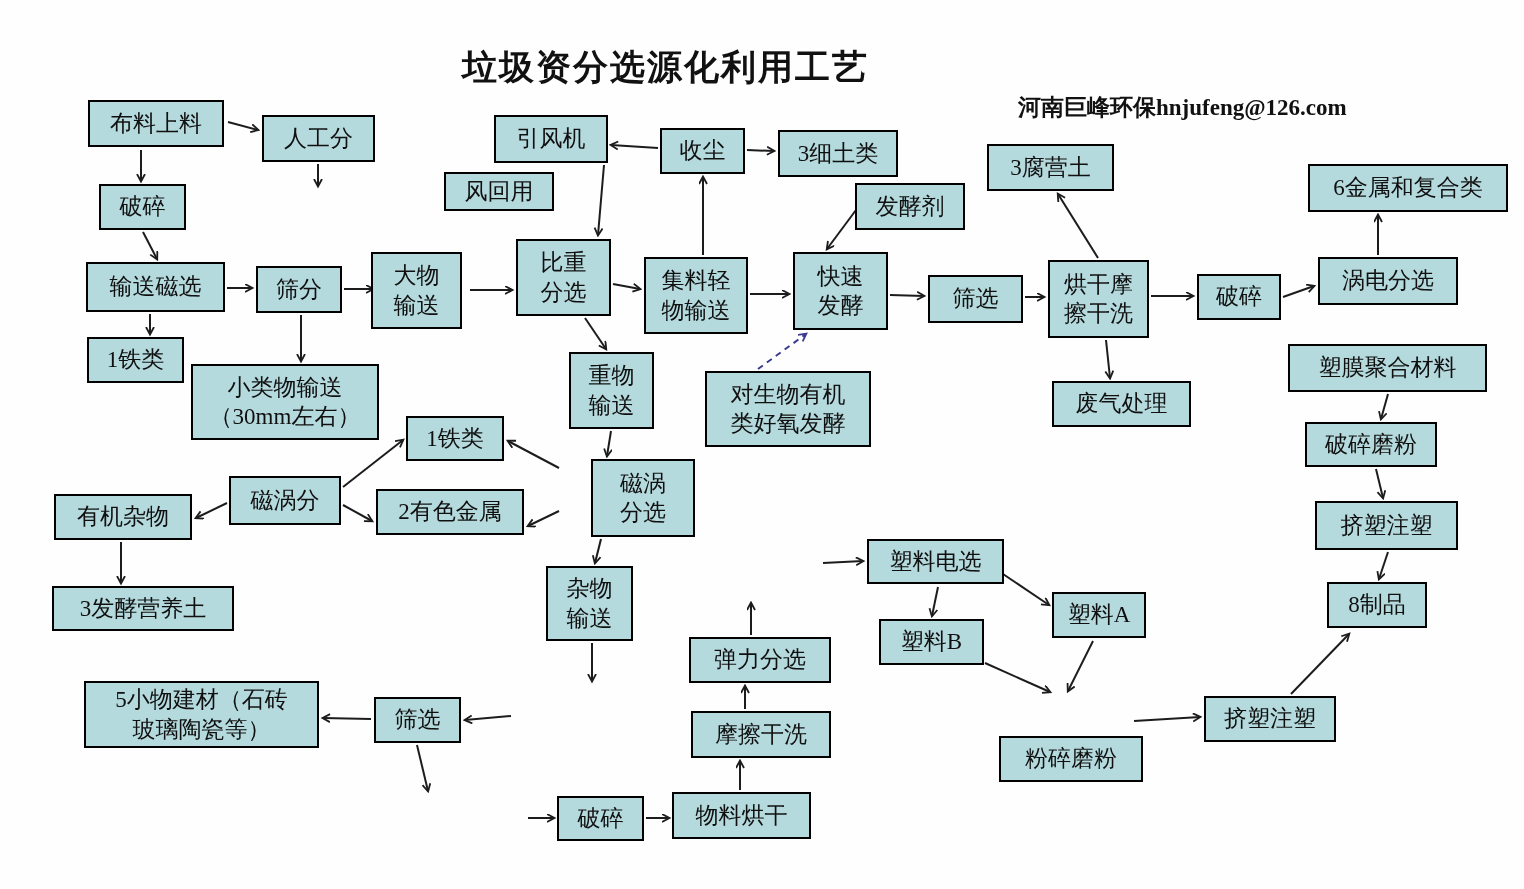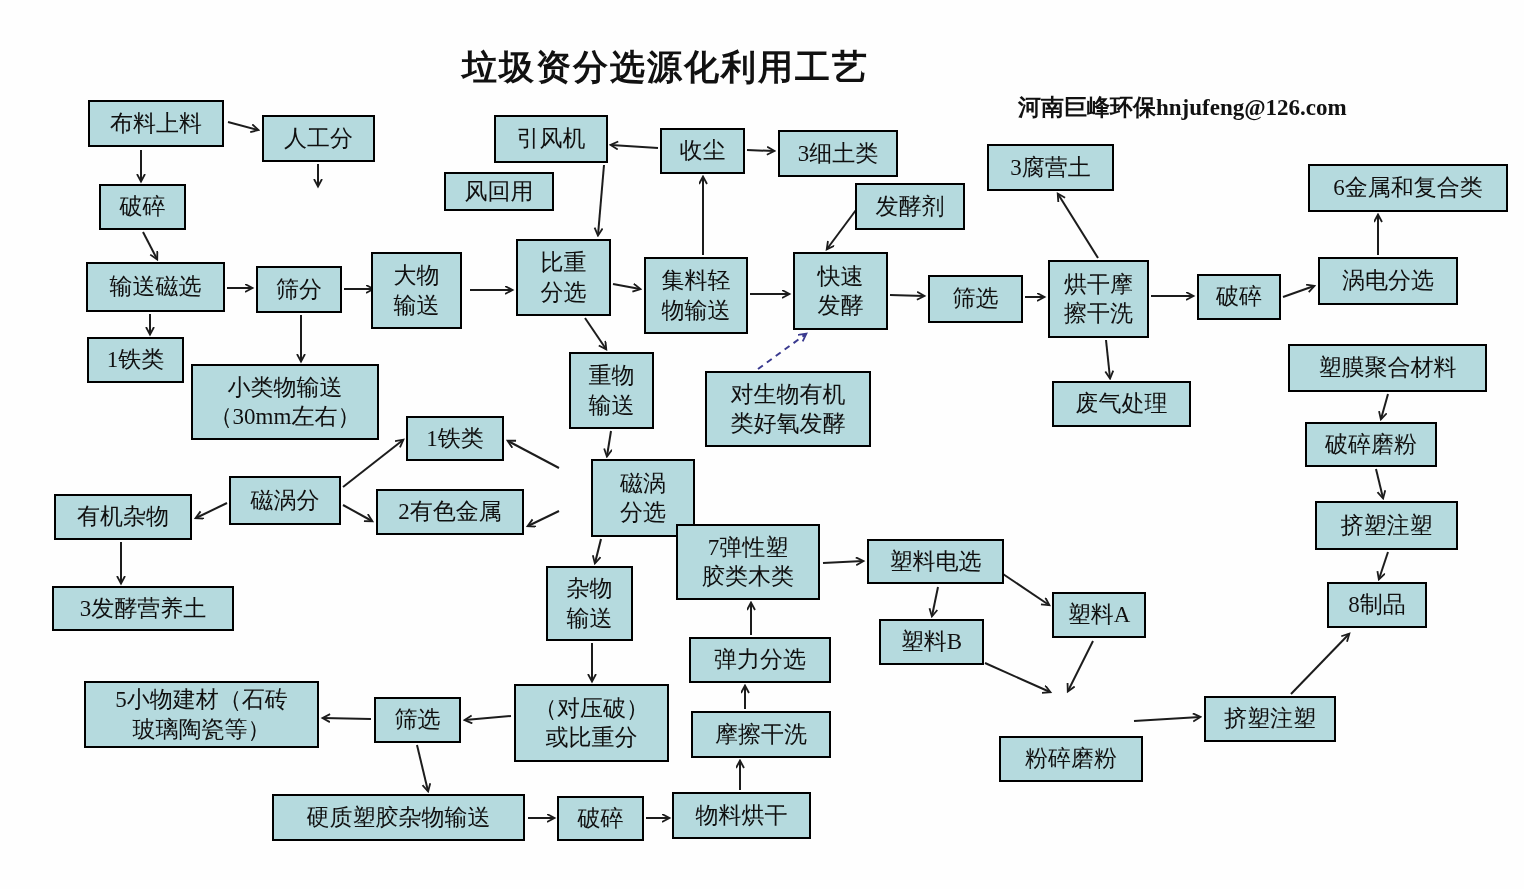--- a/index.html
+++ b/index.html
@@ -137,33 +137,28 @@
 输送</div>
   <div class="node" style="left:591px;top:459px;width:104px;height:78px">磁涡
 分选</div>
   <div class="node" style="left:406px;top:416px;width:98px;height:45px">1铁类</div>
   <div class="node" style="left:229px;top:476px;width:112px;height:49px">磁涡分</div>
   <div class="node" style="left:54px;top:494px;width:138px;height:46px">有机杂物</div>
   <div class="node" style="left:52px;top:586px;width:182px;height:45px">3发酵营养土</div>
   <div class="node" style="left:376px;top:489px;width:148px;height:46px">2有色金属</div>
   <div class="node" style="left:546px;top:566px;width:87px;height:75px">杂物
 输送</div>
-  <div class="node" style="left:676px;top:524px;width:144px;height:76px">7弹性塑
-胶类木类</div>
   <div class="node" style="left:867px;top:539px;width:137px;height:45px">塑料电选</div>
   <div class="node" style="left:879px;top:619px;width:105px;height:46px">塑料B</div>
   <div class="node" style="left:1052px;top:592px;width:94px;height:46px">塑料A</div>
   <div class="node" style="left:689px;top:637px;width:142px;height:46px">弹力分选</div>
   <div class="node" style="left:691px;top:711px;width:140px;height:47px">摩擦干洗</div>
-  <div class="node" style="left:514px;top:684px;width:155px;height:78px">（对压破）
-或比重分</div>
   <div class="node" style="left:374px;top:697px;width:87px;height:46px">筛选</div>
   <div class="node" style="left:84px;top:681px;width:235px;height:67px">5小物建材（石砖
 玻璃陶瓷等）</div>
-  <div class="node" style="left:272px;top:794px;width:253px;height:47px">硬质塑胶杂物输送</div>
   <div class="node" style="left:557px;top:796px;width:87px;height:45px">破碎</div>
   <div class="node" style="left:672px;top:792px;width:139px;height:47px">物料烘干</div>
   <div class="node" style="left:1288px;top:344px;width:199px;height:48px">塑膜聚合材料</div>
   <div class="node" style="left:1305px;top:422px;width:132px;height:45px">破碎磨粉</div>
   <div class="node" style="left:1315px;top:501px;width:143px;height:49px">挤塑注塑</div>
   <div class="node" style="left:1327px;top:582px;width:100px;height:46px">8制品</div>
   <div class="node" style="left:999px;top:736px;width:144px;height:46px">粉碎磨粉</div>
   <div class="node" style="left:1204px;top:696px;width:132px;height:46px">挤塑注塑</div>
 
 </div>

